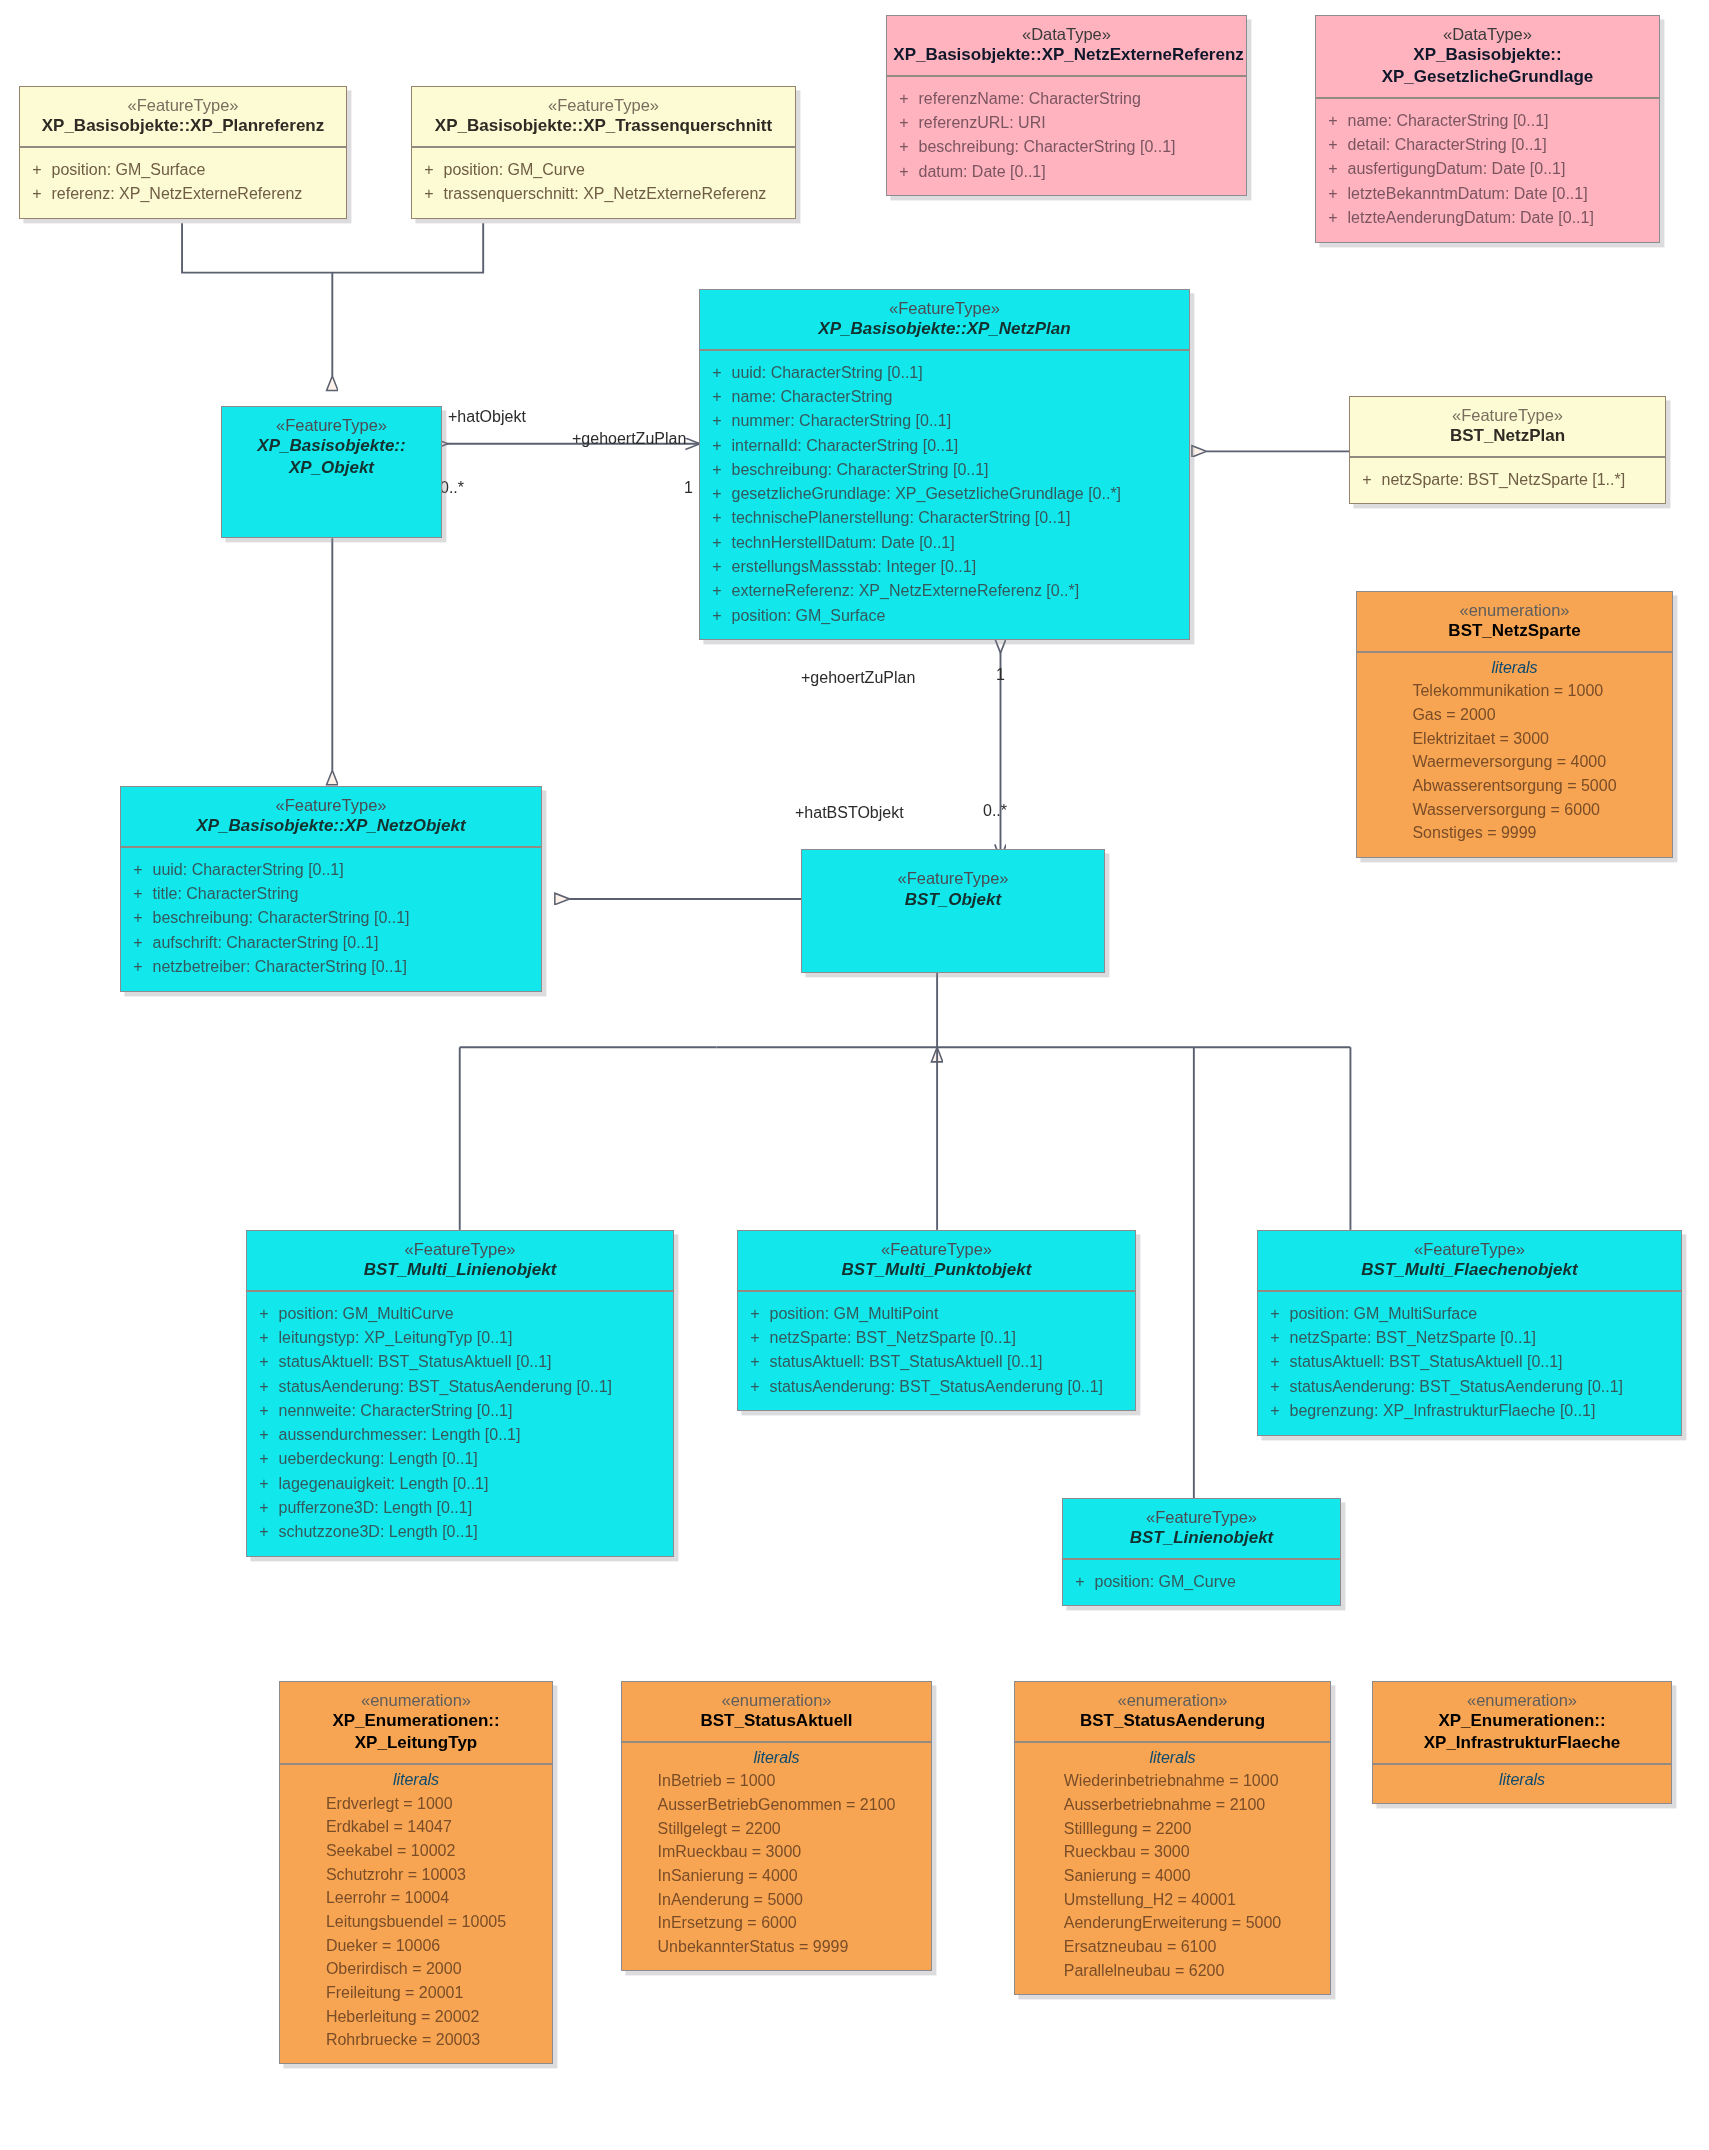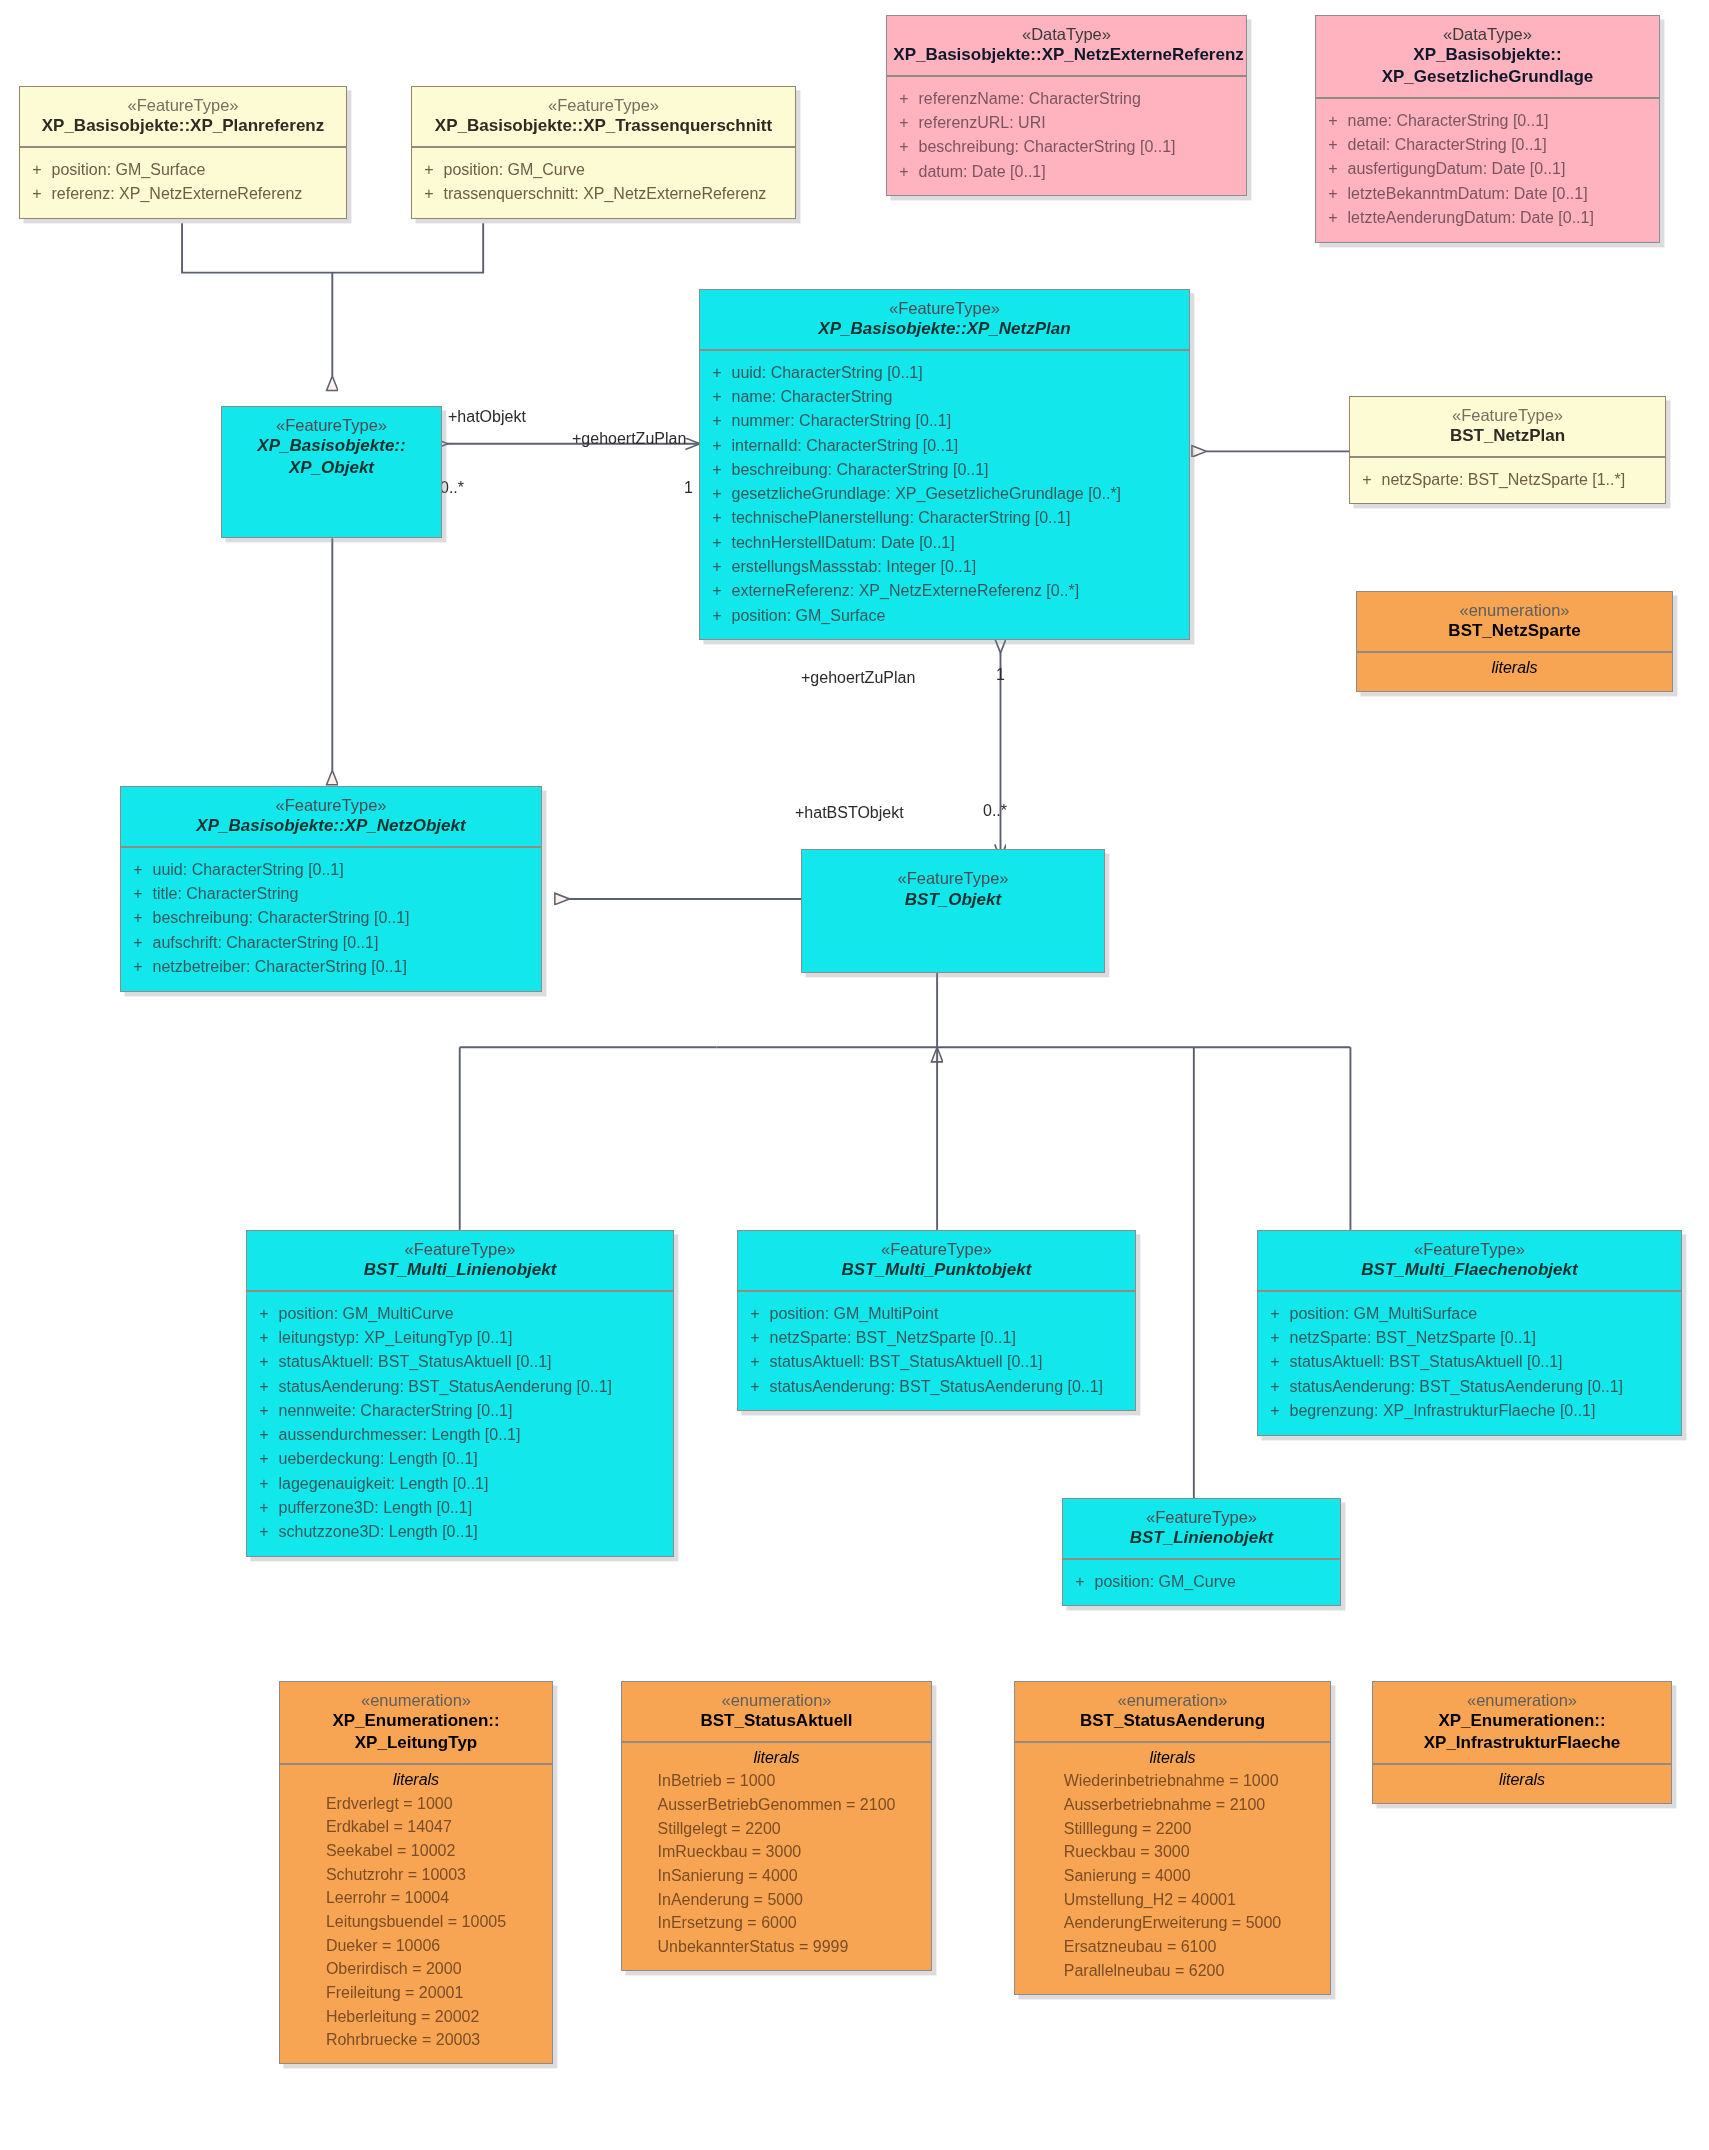--- a/index.html
+++ b/index.html
@@ -92,21 +92,21 @@
   .orange {
     background: #f7a552;
     border-color: #8b8b90;
   }
   .orange .stereo { color: #5d5d5d; }
   .orange .cname  { color: #000000; }
   .orange .body   { text-align: center; padding: 6.3px 5px 11.4px 5px; }
   .orange .lit-head {
     font-size: 16px;
     font-style: italic;
-    color: #000000;
+    color: #0c4a6e;
     margin-bottom: 2.5px;
   }
   .orange .lit {
     font-size: 16px;
     line-height: 1.48;
     color: #7a4d28;
     white-space: nowrap;
     text-align: left;
     display: block;
   }
@@ -342,20 +342,29 @@
   </div>
 
   <div class="uml orange" style="left:1356px; top:591px; width:317px;">
     <div class="head">
       <span class="stereo">«enumeration»</span>
       <span class="cname">BST_NetzSparte</span>
     </div>
     <div class="divider"></div>
     <div class="body">
       <div class="lit-head">literals</div>
+      <div class="lit-wrap">
+        <span class="lit">Telekommunikation = 1000</span>
+        <span class="lit">Gas = 2000</span>
+        <span class="lit">Elektrizitaet = 3000</span>
+        <span class="lit">Waermeversorgung = 4000</span>
+        <span class="lit">Abwasserentsorgung = 5000</span>
+        <span class="lit">Wasserversorgung = 6000</span>
+        <span class="lit">Sonstiges = 9999</span>
+      </div>
     </div>
   </div>
 
   <div class="uml cyan" style="left:120px; top:786px; width:422px;">
     <div class="head">
       <span class="stereo">«FeatureType»</span>
       <span class="cname">XP_Basisobjekte::XP_NetzObjekt</span>
     </div>
     <div class="divider"></div>
     <div class="body">

